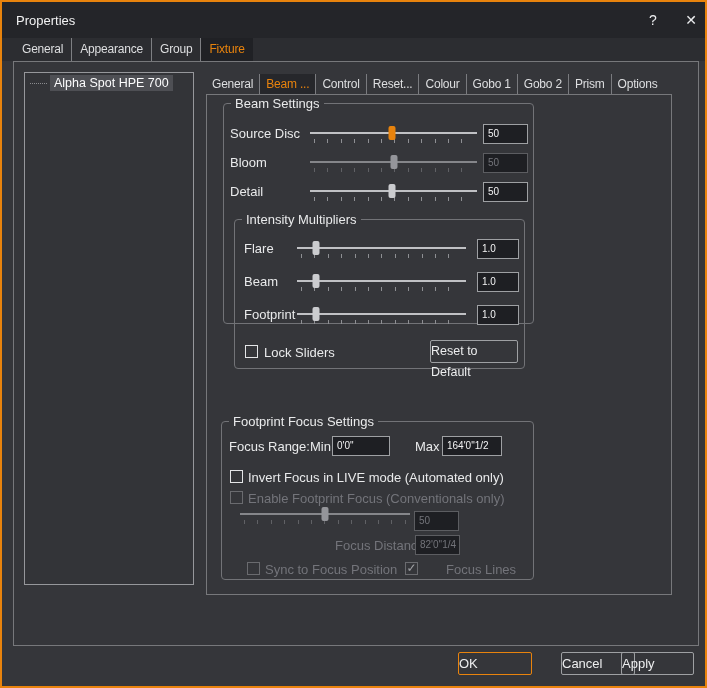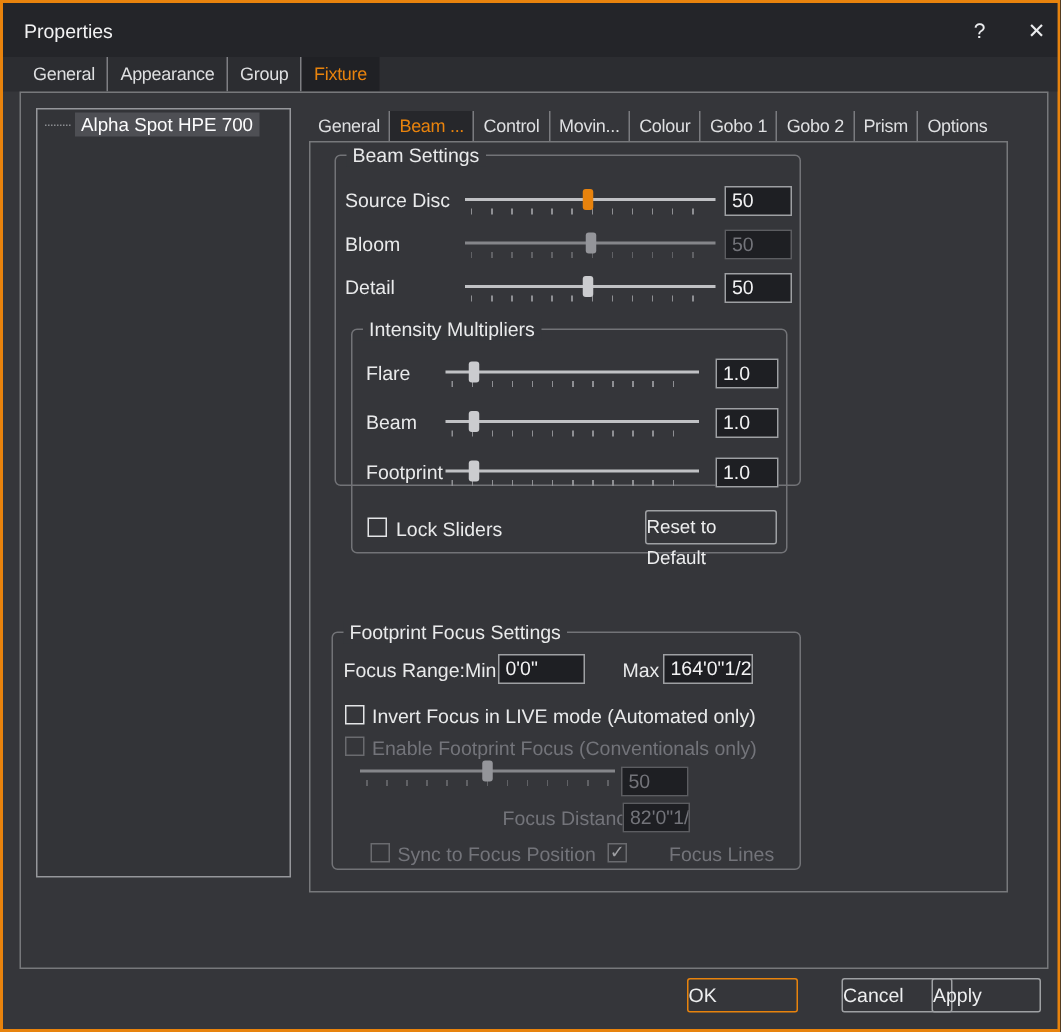--- a/index.html
+++ b/index.html
@@ -34,21 +34,21 @@
   .slider { position:absolute; height:22px; }
   .track { position:absolute; left:0; right:0; top:9px; height:2px; background:#C0C1C4; }
   .ticks { position:absolute; left:4px; right:4px; top:16px; height:4px;
            background-image:repeating-linear-gradient(90deg,#8E8F93 0,#8E8F93 1px,transparent 1px,transparent 13.4px); }
   .thumb { position:absolute; top:3px; width:7px; height:14px; background:#CBCCCF; border-radius:2px; transform:translateX(-50%); }
   .thumb.orange { background:#E8830D; }
   .slider.disabled .track { background:#85868A; }
   .slider.disabled .ticks { background-image:repeating-linear-gradient(90deg,#606165 0,#606165 1px,transparent 1px,transparent 13.4px); }
   .slider.disabled .thumb { background:#94959A; }
   .field { position:absolute; height:20px; background:#1E1F23; border:1px solid #9EA0A3; color:#F2F2F3;
-           font-size:13px; line-height:18px; padding:0 4px; white-space:nowrap; overflow:hidden; }
+           font-size:10px; line-height:18px; padding:0 4px; white-space:nowrap; overflow:hidden; }
   .field.disabled { border-color:#5C5D61; color:#73747A; }
   .checkbox { position:absolute; width:13px; height:13px; border:1px solid #E4E5E7; background:transparent;
               font-size:12px; line-height:11px; text-align:center; color:#9FA0A4; }
   .checkbox.disabled { border-color:#6A6B6F; }
   .btn { position:absolute; height:23px; border:1px solid #9EA0A3; border-radius:2px; background:transparent;
          color:#EDEEEF; font-size:13px; text-align:left; line-height:21px; }
   .btn.primary { border-color:#E8830D; }
 </style>
 </head>
 <body>
@@ -74,21 +74,21 @@
 
   <div class="tree-panel">
     <div class="tree-dots"></div>
     <div class="tree-item-label">Alpha Spot HPE 700</div>
   </div>
 
   <div class="inner-tabs">
     <div class="itab">General</div>
     <div class="itab selected">Beam ...</div>
     <div class="itab">Control</div>
-    <div class="itab">Movin...</div>
+    <div class="itab">Reset...</div>
     <div class="itab">Colour</div>
     <div class="itab">Gobo 1</div>
     <div class="itab">Gobo 2</div>
     <div class="itab">Prism</div>
     <div class="itab">Options</div>
   </div>
 
   <div class="inner-box"></div>
 
   <div class="group" style="left:221px; top:101px; width:311px; height:221px;">

